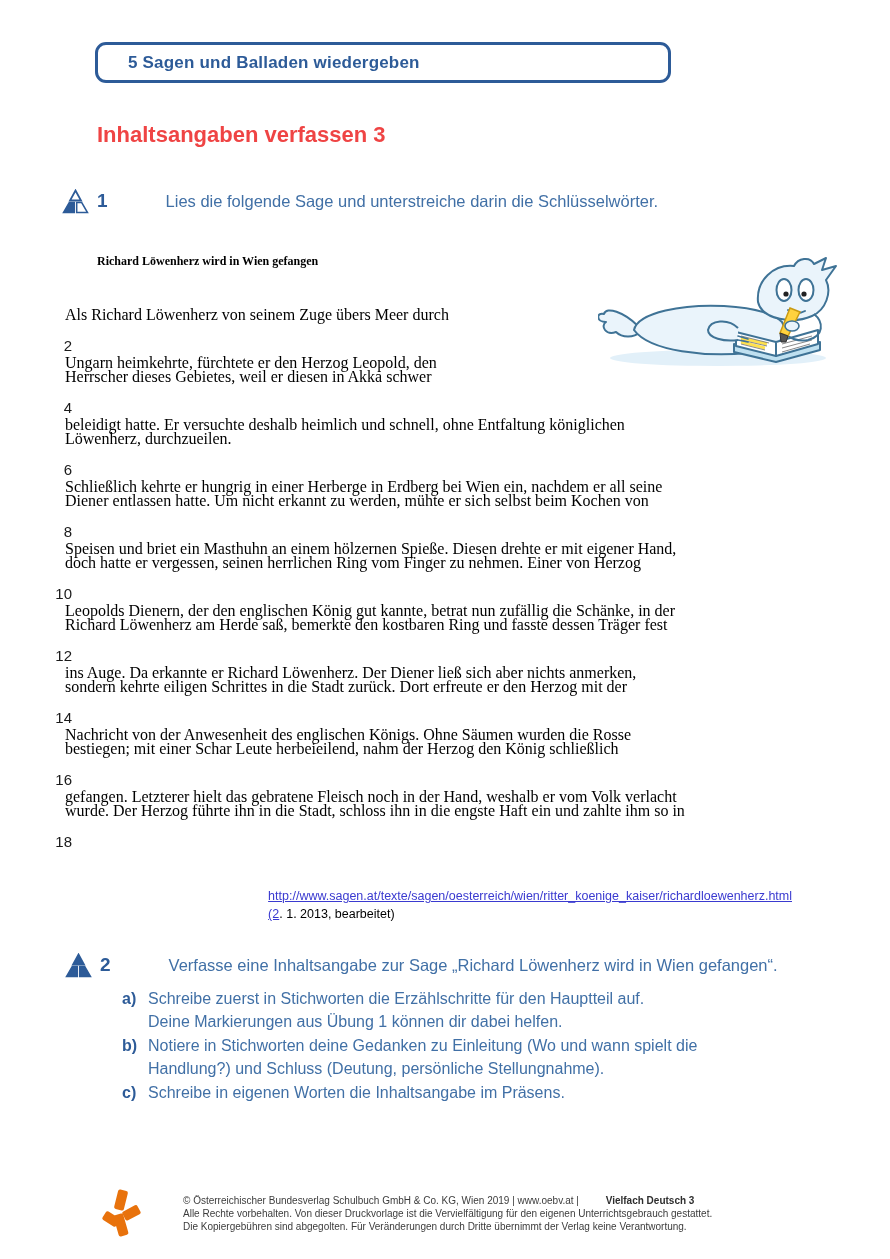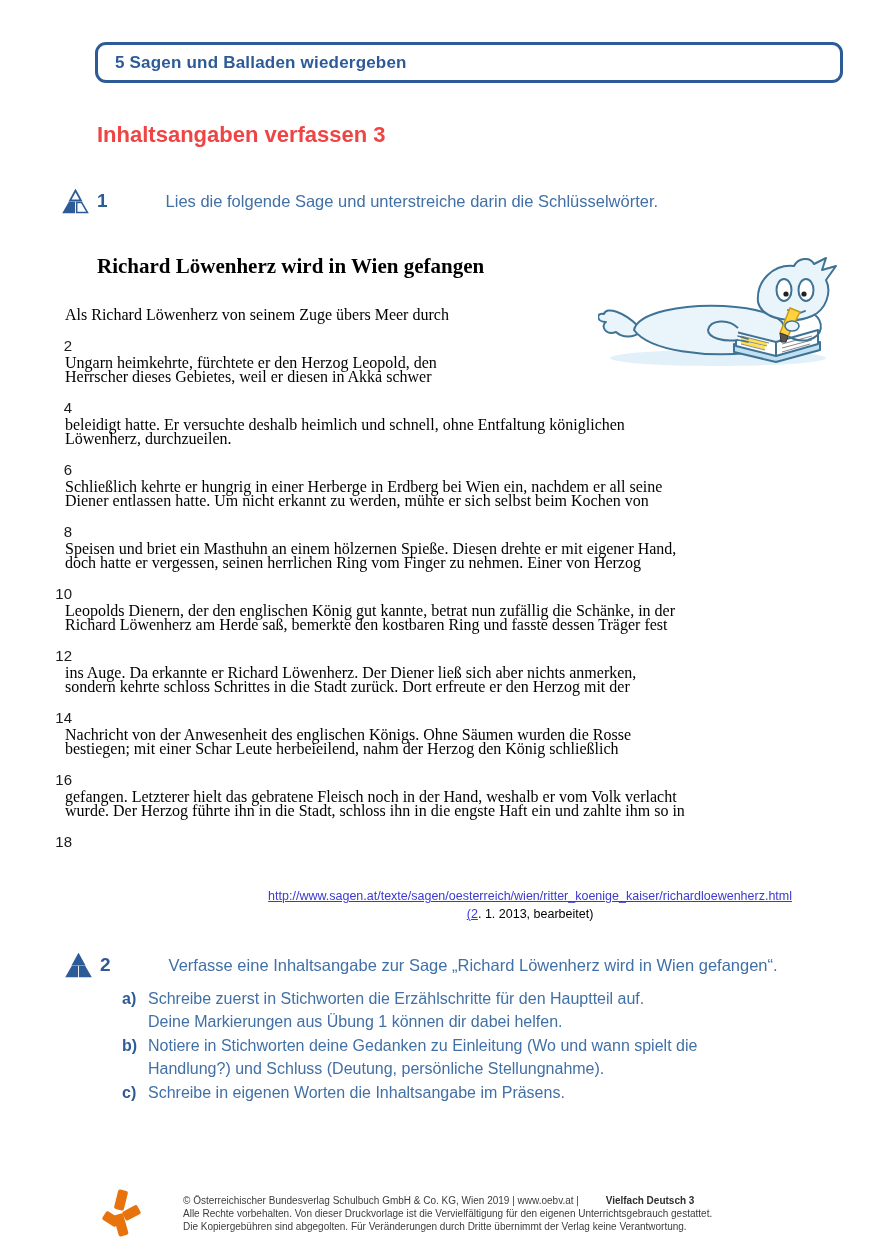--- a/index.html
+++ b/index.html
@@ -3,58 +3,58 @@
 <meta charset="utf-8">
 <style>
   * { margin:0; padding:0; box-sizing:border-box; }
   html,body { background:#ffffff; }
   .page {
     position:relative; width:890px; height:1259px; background:#ffffff;
     font-family:"Liberation Sans", sans-serif; overflow:hidden;
   }
   
   .chapter-box {
-    position:absolute; left:95px; top:42px; width:748px; height:41px;
+    position:absolute; left:95px; top:42px; width:576px; height:41px;
     border:3px solid #2d5b98; border-radius:11px;
-    display:flex; align-items:center; padding-left:17px;
+    display:flex; align-items:center; padding-left:30px;
   }
   .chapter-box .chapter-label {
     color:#2d5b98; font-weight:bold; font-size:17px; letter-spacing:0.2px;
   }
   
   .page-title {
     position:absolute; left:97px; top:122px;
     font-size:22px; font-weight:bold; color:#ef4444;
   }
   
   .ex-header { position:absolute; display:flex; align-items:flex-start; }
   .ex1 { left:60px; top:189px; }
   .ex2 { left:63px; top:953px; }
   .ex-header .diff { width:31px; height:26px; margin-right:6px; flex:0 0 auto; }
   .ex-num { color:#2d5b98; font-weight:bold; font-size:19px; line-height:24px; margin-right:12px; }
   .ex-instr { color:#4170a6; font-size:16.5px; line-height:24px; white-space:nowrap;margin-left:46px; }
   
   .legend-title {
     position:absolute; left:97px; top:254px;
-    font-family:"Liberation Serif", serif; font-weight:bold; font-size:21px; color:#000;
+    font-family:"Liberation Serif", serif; font-weight:bold; font-size:12px; color:#000;
   }
   .legend-text { position:absolute; left:40px; top:305px; width:800px; }
   .tl { display:flex; height:31px; align-items:flex-start;flex-direction:column; }
   .tl .num {
     width:32px; text-align:right; font-size:15px; color:#1a1a1a;
     font-family:"Liberation Sans", sans-serif; padding-top:1px; flex:0 0 auto;
   }
   .tl .txt {
     margin-left:25px; font-family:"Liberation Serif", serif; font-size:16px;
     color:#000; white-space:nowrap;
   }
   
   .illu { position:absolute; left:598px; top:256px; width:250px; height:115px; }
   
-  .source { position:absolute; right:98px; top:886px; text-align:center; }
+  .source { position:absolute; right:98px; top:886px; text-align:left; }
   .source a { color:#3a3ad0; font-size:12.5px; text-decoration:underline; }
   .source .date-line { font-size:12.5px; color:#000; margin-top:3px; }
   .source .date-link { color:#3a3ad0; text-decoration:underline; }
   
   .ex2-items { position:absolute; left:122px; top:990px; }
   .item-row { display:flex; height:23.4px; }
   .item-row .lbl { width:26px; color:#2d5b98; font-weight:bold; font-size:16px; flex:0 0 auto; }
   .item-row .itxt { color:#4170a6; font-size:16px; white-space:nowrap; }
   
   .footer-logo { position:absolute; left:101px; top:1188px; width:40px; height:50px; }
@@ -173,21 +173,21 @@
     <div class="tl">
         <span class="num"></span>
         <span class="txt">Richard Löwenherz am Herde saß, bemerkte den kostbaren Ring und fasste dessen Träger fest</span>
       </div>
     <div class="tl">
         <span class="num">12</span>
         <span class="txt">ins Auge. Da erkannte er Richard Löwenherz. Der Diener ließ sich aber nichts anmerken,</span>
       </div>
     <div class="tl">
         <span class="num"></span>
-        <span class="txt">sondern kehrte schloss Schrittes in die Stadt zurück. Dort erfreute er den Herzog mit der</span>
+        <span class="txt">sondern kehrte eiligen Schrittes in die Stadt zurück. Dort erfreute er den Herzog mit der</span>
       </div>
     <div class="tl">
         <span class="num">14</span>
         <span class="txt">Nachricht von der Anwesenheit des englischen Königs. Ohne Säumen wurden die Rosse</span>
       </div>
     <div class="tl">
         <span class="num"></span>
         <span class="txt">bestiegen; mit einer Schar Leute herbeieilend, nahm der Herzog den König schließlich</span>
       </div>
     <div class="tl">

